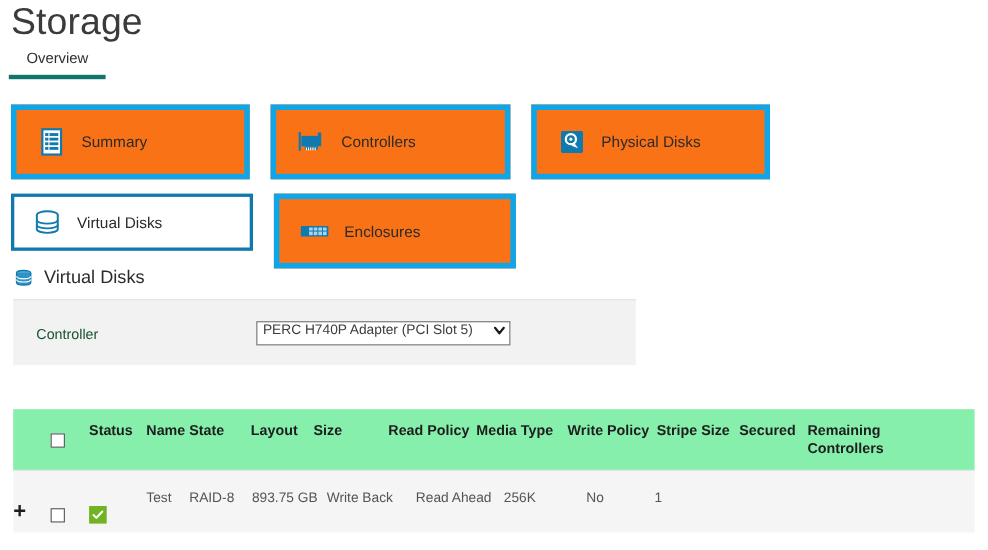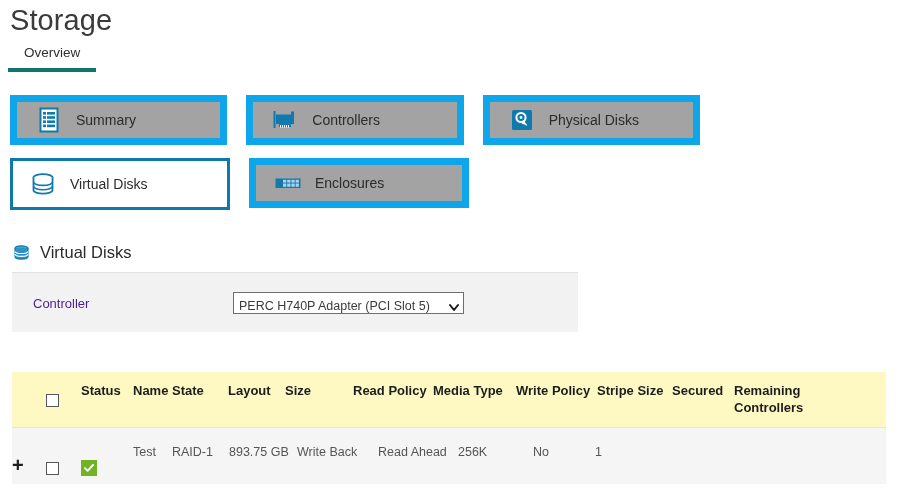--- a/index.html
+++ b/index.html
@@ -14,21 +14,21 @@
     color: #333333;
     overflow: hidden;
     position: relative;
   }
 
   
   .page-title {
     position: absolute;
     left: 10px;
     top: 2px;
-    font-size: 29px;
+    font-size: 34px;
     font-weight: 400;
     color: #3b3b3b;
     letter-spacing: 0.1px;
     line-height: 36px;
     text-align: right;
   }
 
   
   .tabstrip {
     position: absolute;
@@ -55,23 +55,23 @@
     top: 95px;
     width: 690px;
   }
   .card-row {
     display: flex;
     gap: 19px;
     margin-bottom: 13px;
   }
   .card {
     width: 220px;
-    height: 50px;
-    background: #a3a3a3;
-    border: 7px solid #0ea5e9;
+    height: 68px;
+    background: #f97316;
+    border: 5px solid #0ea5e9;
     display: flex;
     align-items: center;
     padding-left: 18px;
     box-sizing: border-box;
     cursor: pointer;
   }
   .card.selected {
     background: #ffffff;
     border: 3px solid #0f79ad;
     height: 52px;
@@ -121,33 +121,33 @@
     height: 60px;
     background: #f2f2f2;
     border-top: 1px solid #e2e2e2;
     box-sizing: border-box;
   }
   .filter-label {
     position: absolute;
     left: 21px;
     top: 23px;
     font-size: 13px;
-    color: #4c1d95;
+    color: #14532d;
   }
   .filter-select {
     position: absolute;
     left: 221px;
     top: 19px;
     width: 231px;
     height: 22px;
     background: #ffffff;
     border: 1px solid #6f6f6f;
     box-sizing: border-box;
     display: flex;
-    align-items: flex-end;
+    align-items: flex-start;
     padding: 0 3px 0 5px;
     cursor: pointer;
   }
   .filter-select .sel-text {
     font-size: 12.5px;
     color: #3c3c3c;
     white-space: nowrap;
     flex: 1 1 auto;
     overflow: hidden;
   }
@@ -165,21 +165,21 @@
     position: absolute;
     left: 12px;
     top: 372px;
     width: 874px;
   }
   .thead {
     display: flex;
     align-items: flex-start;
     border-bottom: 1px solid #e4e4e4;
     height: 56px;
-    background: #fef9c3;
+    background: #86efac;
     box-sizing: border-box;
   }
   .th {
     font-size: 13px;
     font-weight: bold;
     color: #1d1d1d;
     padding-top: 10px;
     line-height: 17px;
     box-sizing: border-box;
     padding-right: 6px;
@@ -396,21 +396,21 @@
       <div class="row-checkbox"></div>
     </div>
     <div class="td c-status">
       <div class="status-ok">
         <svg width="12" height="12" viewBox="0 0 12 12">
           <path d="M2 6.2 L4.6 8.8 L10 3" fill="none" stroke="#ffffff" stroke-width="1.9" stroke-linecap="round" stroke-linejoin="round"></path>
         </svg>
       </div>
     </div>
     <div class="td c-name">Test</div>
-    <div class="td c-layout">RAID-1</div>
+    <div class="td c-layout">RAID-8</div>
     <div class="td c-size">893.75 GB</div>
     <div class="td c-write">Write Back</div>
     <div class="td c-read">Read Ahead</div>
     <div class="td c-stripe">256K</div>
     <div class="td c-secure">No</div>
     <div class="td c-remain">1</div>
   </div>
 
 </div>
 

